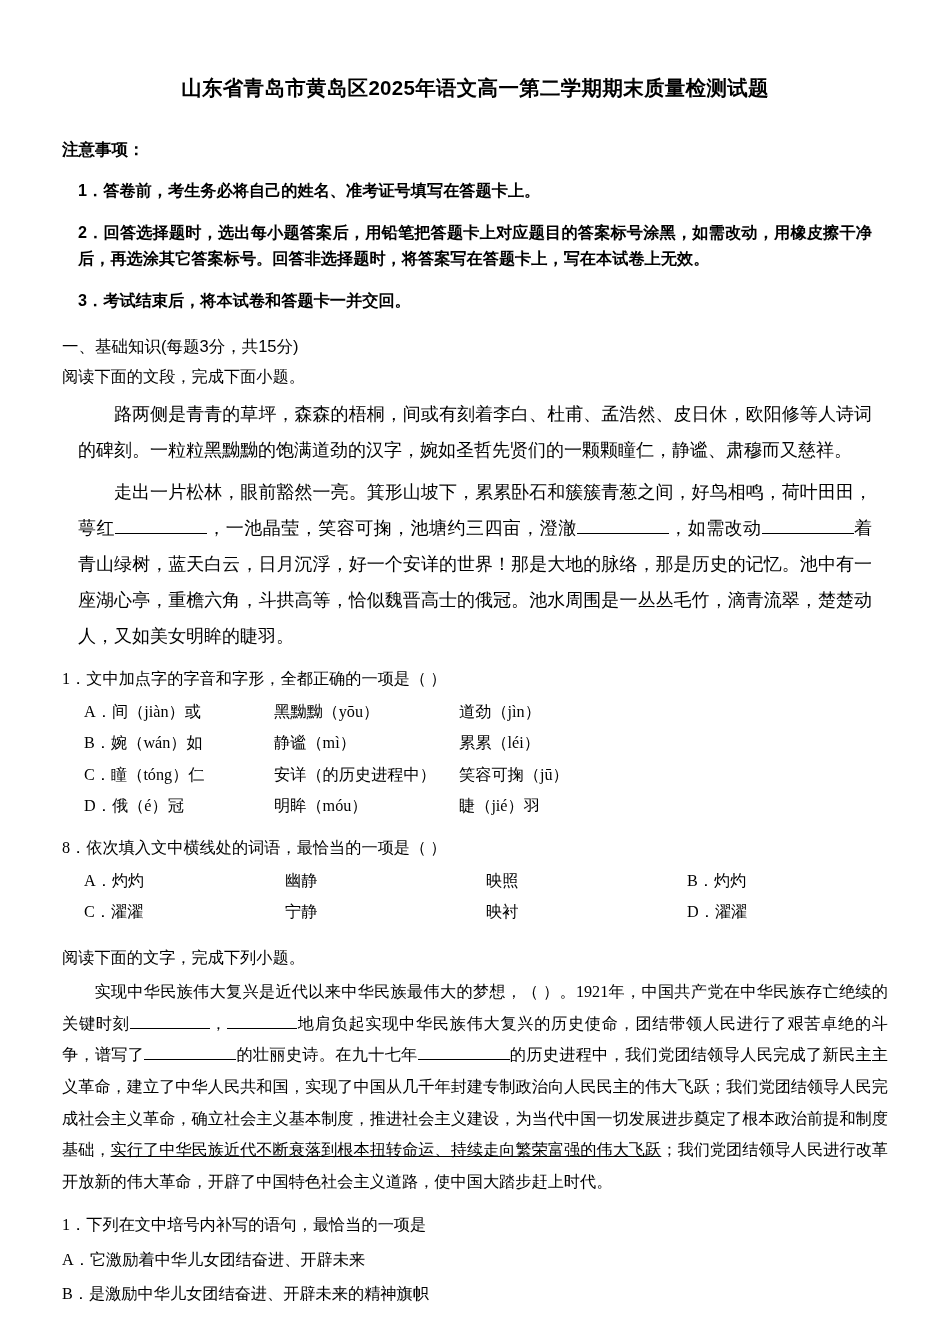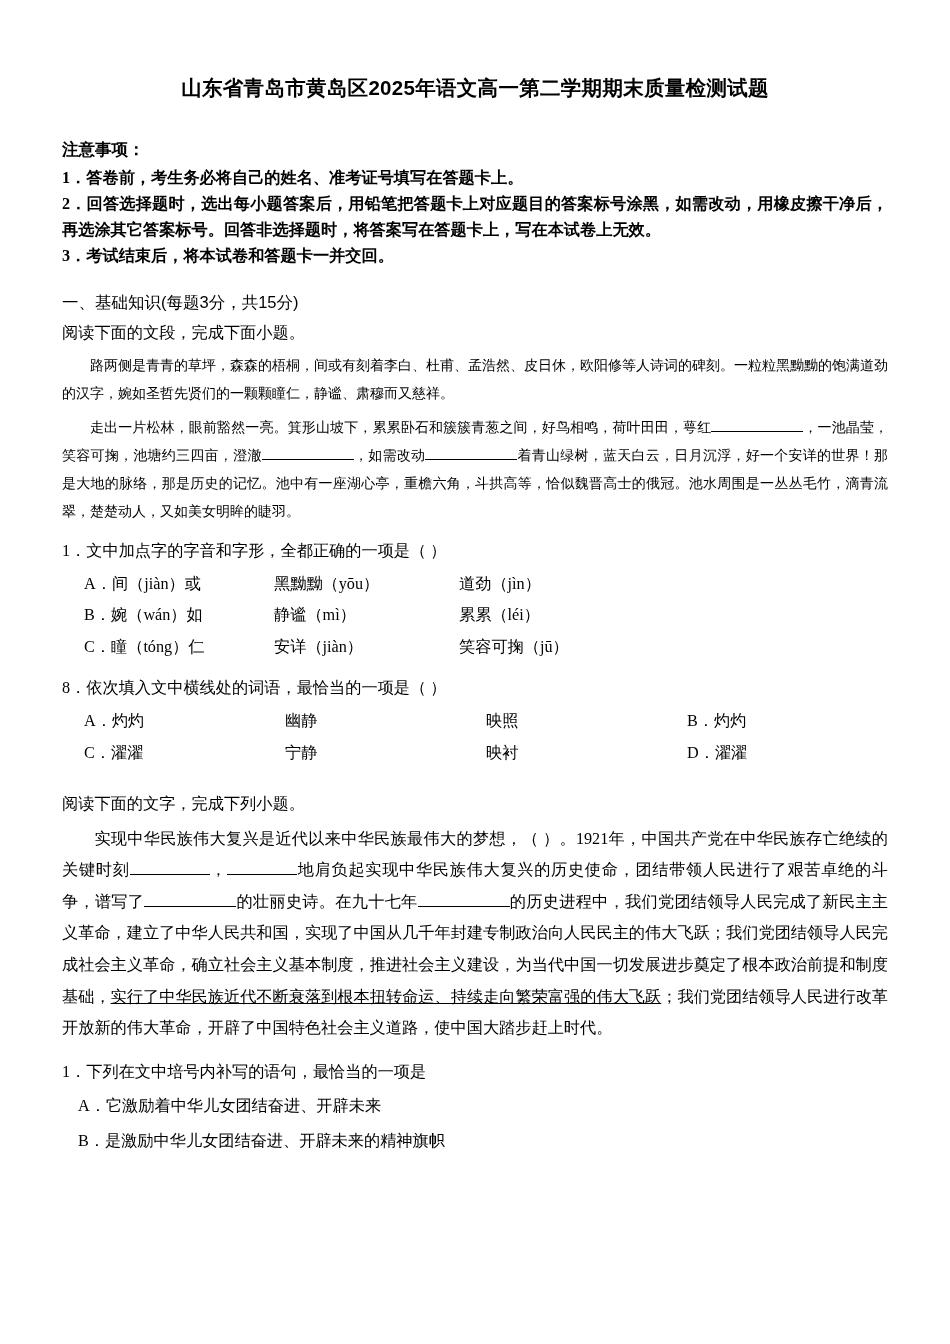--- a/index.html
+++ b/index.html
@@ -29,43 +29,43 @@
     margin: 0 0 36px 0;
     line-height: 1.4;
   }
   .notice-head {
     font-family: Liberation Mono, monospace;
     font-weight: bold;
     font-size: 16.5px;
     margin: 6px 0 4px 0;
   }
   .notice-line {
-    font-family: Liberation Serif, serif;
+    font-family: Liberation Sans, sans-serif;
     font-weight: bold;
     font-size: 16.2px;
     line-height: 1.62;
-    margin: 0;
+    margin: 16px;
     text-align: justify;
   }
   .sec-title {
     font-family: "Liberation Sans", "DejaVu Sans", sans-serif;
     font-size: 16.5px;
     font-weight: normal;
     margin: 22px 0 6px 0;
   }
   .plain {
     font-size: 16.2px;
     line-height: 1.62;
     margin: 4px 0;
     text-align: justify;
   }
   .para {
-    font-size: 14px;
+    font-size: 18px;
     line-height: 2.0;
-    margin: 6px 0;
+    margin: 6px 16px;
     text-indent: 2em;
     text-align: justify;
     text-justify: inter-ideograph;
   }
   .para-tight {
     font-size: 16.2px;
     line-height: 1.95;
     margin: 6px 0;
     text-indent: 2em;
     text-align: justify;
@@ -96,21 +96,21 @@
   .row-q1 .opt:nth-child(2) { width: 185px; }
   .row-q1 .opt:nth-child(3) { width: 200px; }
   .row-q2 { margin-left: 22px; }
   .row-q2 .opt { width: 25%; }
   .ul { text-decoration: underline; }
   .blank { display: inline-block; border-bottom: 1px solid #000; vertical-align: baseline; }
   .b70 { width: 70px; }
   .b80 { width: 80px; }
   .b92 { width: 92px; }
   .sub-q { font-size: 16.2px; line-height: 1.95; margin: 12px 0 2px 0; }
-  .sub-opt { font-size: 16.2px; line-height: 2.0; margin: 2px 16px; }
+  .sub-opt { font-size: 16.2px; line-height: 2.0; margin: 2px 0; }
 </style>
 </head>
 <body>
 
 <div class="page">
 
   <h1 class="doc-title">山东省青岛市黄岛区2025年语文高一第二学期期末质量检测试题</h1>
 
   <div class="notice-head">注意事项：</div>
   <p class="notice-line">1．答卷前，考生务必将自己的姓名、准考证号填写在答题卡上。</p>
@@ -132,43 +132,48 @@
     <span class="opt"><span>黑黝黝（yōu）</span></span>
     <span class="opt"><span>道劲（jìn）</span></span>
   </div>
   <div class="opts row-q1">
     <span class="opt"><span class="opt-lab">B．</span><span>婉（wán）如</span></span>
     <span class="opt"><span>静谧（mì）</span></span>
     <span class="opt"><span>累累（léi）</span></span>
   </div>
   <div class="opts row-q1">
     <span class="opt"><span class="opt-lab">C．</span><span>瞳（tóng）仁</span></span>
-    <span class="opt"><span>安详（jiàn）</span></span>
+    <span class="opt"><span>安详（的历史进程中）</span></span>
     <span class="opt"><span>笑容可掬（jū）</span></span>
+  </div>
+  <div class="opts row-q1">
+    <span class="opt"><span class="opt-lab">D．</span><span>俄（é）冠</span></span>
+    <span class="opt"><span>明眸（móu）</span></span>
+    <span class="opt"><span>睫（jié）羽</span></span>
   </div>
 
   <p class="q-line">8．依次填入文中横线处的词语，最恰当的一项是（      ）</p>
   <div class="opts row4 row-q2">
     <span class="opt"><span class="opt-lab">A．</span><span>灼灼</span></span>
     <span class="opt"><span>幽静</span></span>
     <span class="opt"><span>映照</span></span>
     <span class="opt"><span class="opt-lab">B．</span><span>灼灼</span></span>
   </div>
   <div class="opts row-q2">
     <span class="opt" style="width:25%"></span>
     <span class="opt" style="width:25%"></span>
   </div>
   <div class="opts row4 row-q2">
     <span class="opt"><span class="opt-lab">C．</span><span>濯濯</span></span>
     <span class="opt"><span>宁静</span></span>
     <span class="opt"><span>映衬</span></span>
     <span class="opt"><span class="opt-lab">D．</span><span>濯濯</span></span>
   </div>
 
-  <p class="plain" style="margin-top:22px">阅读下面的文字，完成下列小题。</p>
+  <p class="plain" style="margin-top:16px">阅读下面的文字，完成下列小题。</p>
 
   <p class="para-tight">
     <span>实现中华民族伟大复兴是近代以来中华民族最伟大的梦想，（        ）。1921年，中国共产党在中华民族存亡绝续的关键时刻</span><span class="blank b80"></span><span>，</span><span class="blank b70"></span><span>地肩负起实现中华民族伟大复兴的历史使命，团结带领人民进行了艰苦卓绝的斗争，谱写了</span><span class="blank b92"></span><span>的壮丽史诗。在九十七年</span><span class="blank b92"></span><span>的历史进程中，我们党团结领导人民完成了新民主主义革命，建立了中华人民共和国，实现了中国从几千年封建专制政治向人民民主的伟大飞跃；我们党团结领导人民完成社会主义革命，确立社会主义基本制度，推进社会主义建设，为当代中国一切发展进步奠定了根本政治前提和制度基础，</span><span class="ul">实行了中华民族近代不断衰落到根本扭转命运、持续走向繁荣富强的伟大飞跃</span><span>；我们党团结领导人民进行改革开放新的伟大革命，开辟了中国特色社会主义道路，使中国大踏步赶上时代。</span>
   </p>
 
   <p class="sub-q">1．下列在文中培号内补写的语句，最恰当的一项是</p>
   <p class="sub-opt">A．它激励着中华儿女团结奋进、开辟未来</p>
   <p class="sub-opt">B．是激励中华儿女团结奋进、开辟未来的精神旗帜</p>
 
 </div>

